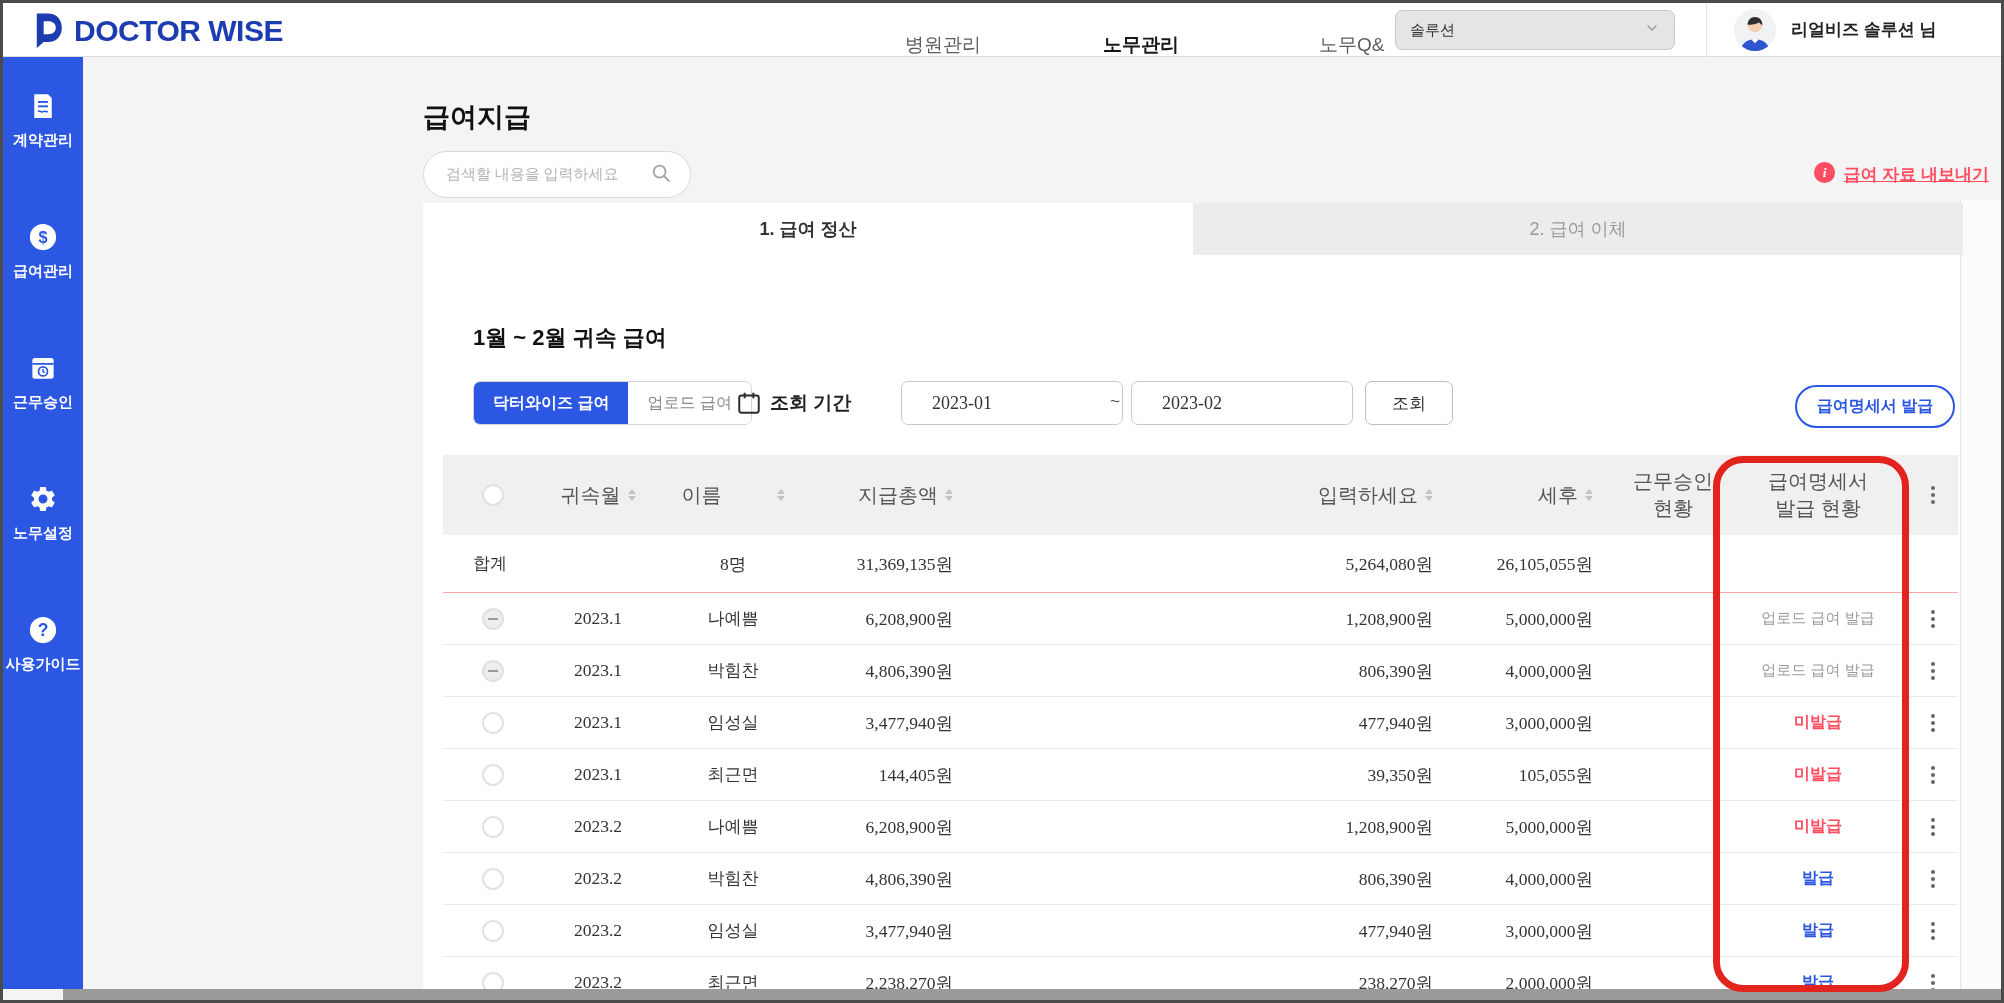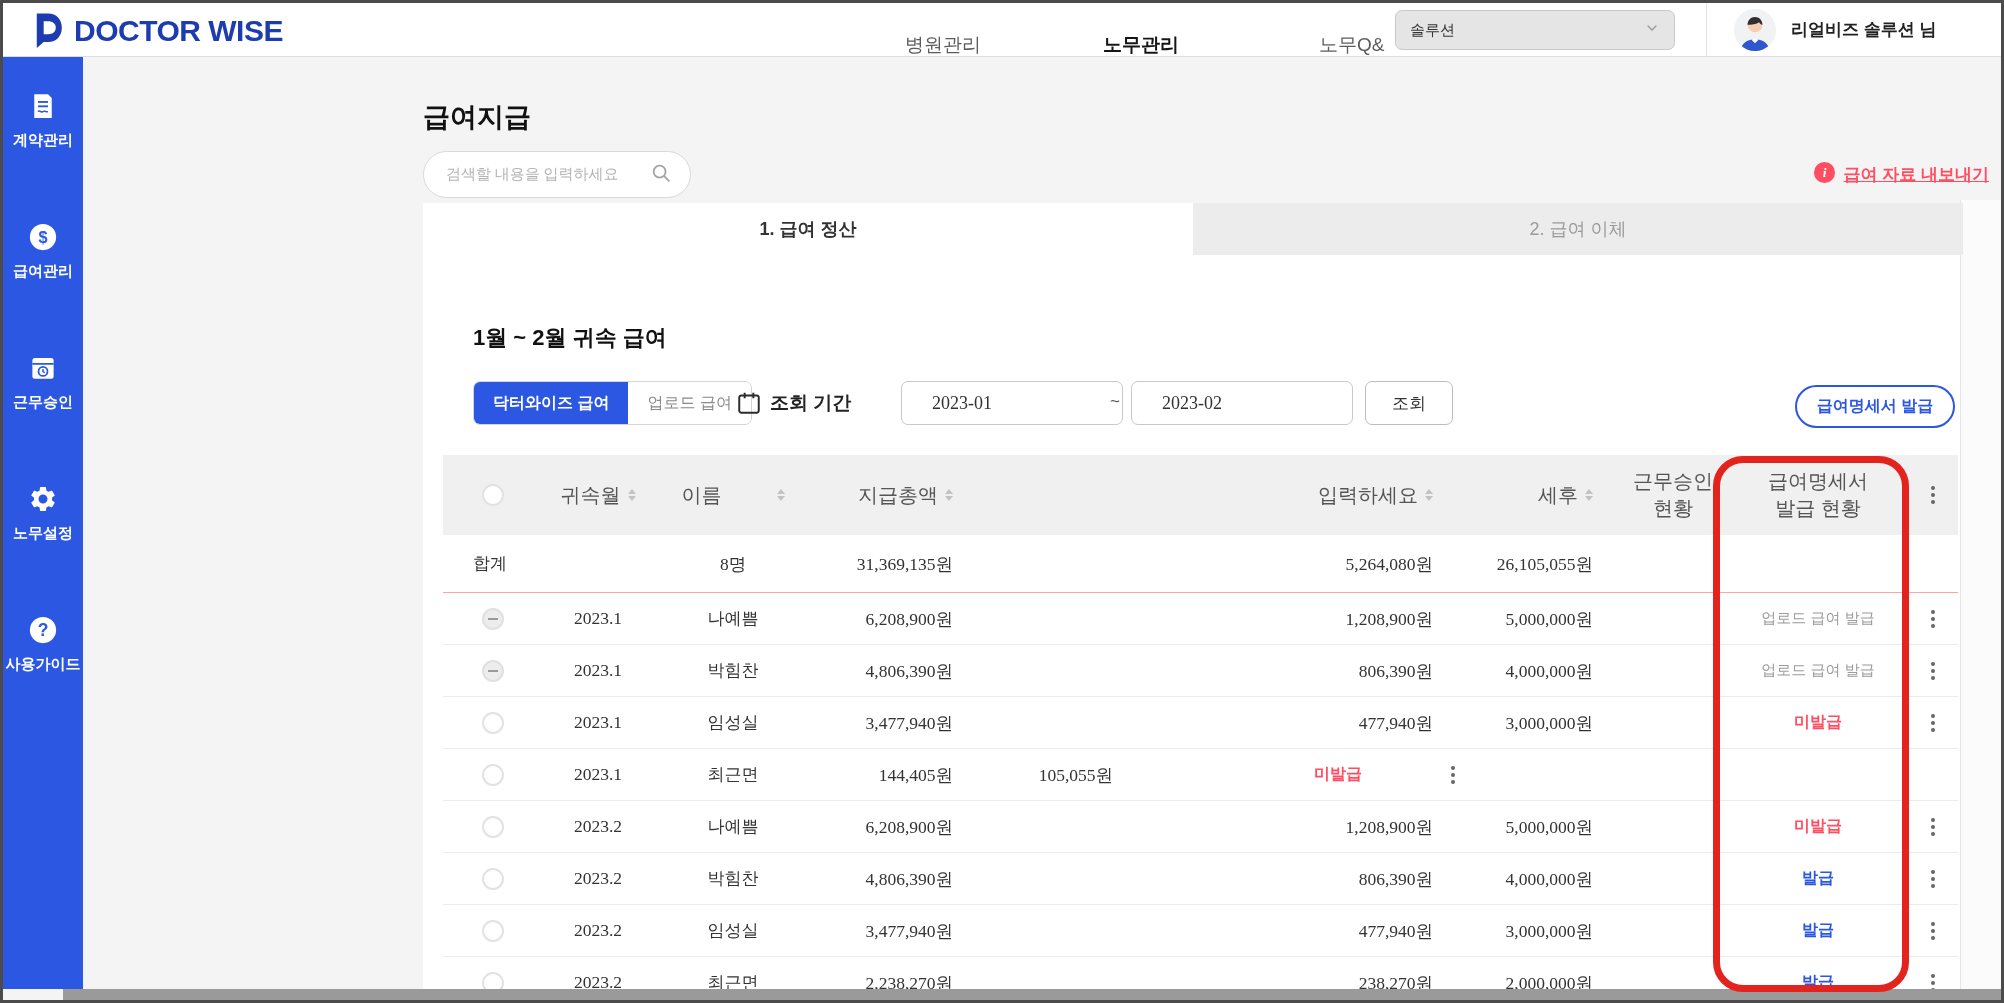--- a/index.html
+++ b/index.html
@@ -404,20 +404,21 @@
           </div>
       </div>
 
       <div class="tr trow">
         <div class="c c1">
             <span class="radio enabled"></span>
           </div>
         <div class="c c2 num">2023.1</div>
         <div class="c c3">최근면</div>
         <div class="c c4 num">144,405원</div>
+        <div class="c c5 num">39,350원</div>
         <div class="c c6 num">105,055원</div>
         <div class="c c7"></div>
         <div class="c c8">
             <span class="status not_issued">미발급</span>
           </div>
         <div class="c c9">
             <span class="kebab">
               <i></i>
               <i></i>
               <i></i>

